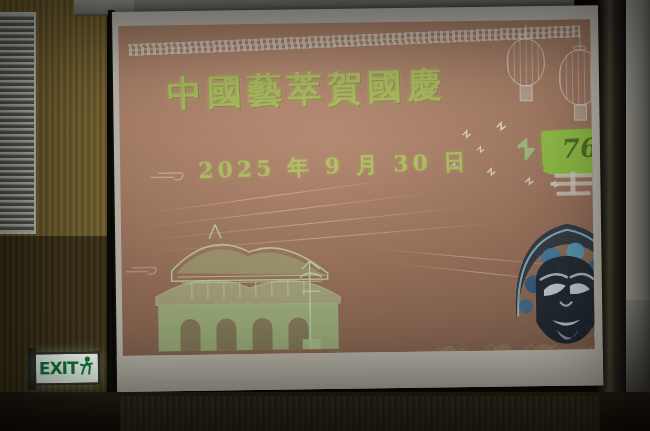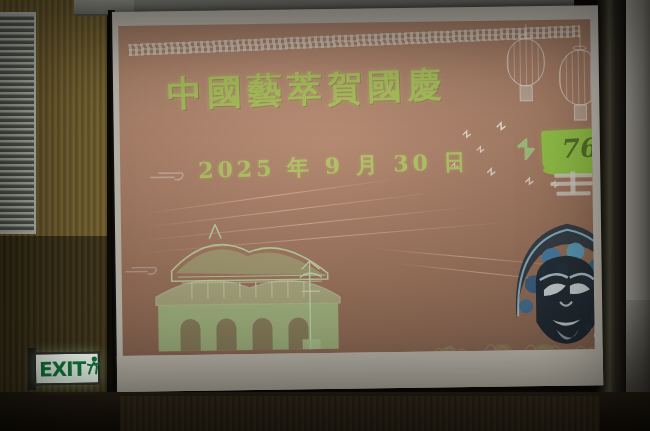--- a/index.html
+++ b/index.html
@@ -203,21 +203,21 @@
     position:absolute; left:34px; top:352px; width:66px; height:33px;
     background:linear-gradient(180deg,#eef7f0,#d7e6da);
     border:2px solid #31332c;
     display:flex; align-items:center; justify-content:flex-start;
     padding-left:3px;
     box-shadow:0 0 12px rgba(190,255,205,.35);
     transform:rotate(-1deg);
   }
   .exit-text{
     font-family:"DejaVu Sans", sans-serif;
-    font-weight:900; font-size:20px; letter-spacing:-1px;
+    font-weight:900; font-size:17px; letter-spacing:-1px;
     color:#12743a; line-height:1;
   }
   .exit-man{ margin-left:1px; }
   .exit-bracket{
     position:absolute; left:28px; top:348px; width:8px; height:42px;
     background:#1a1a14;
   }
 
   
   .haze{

